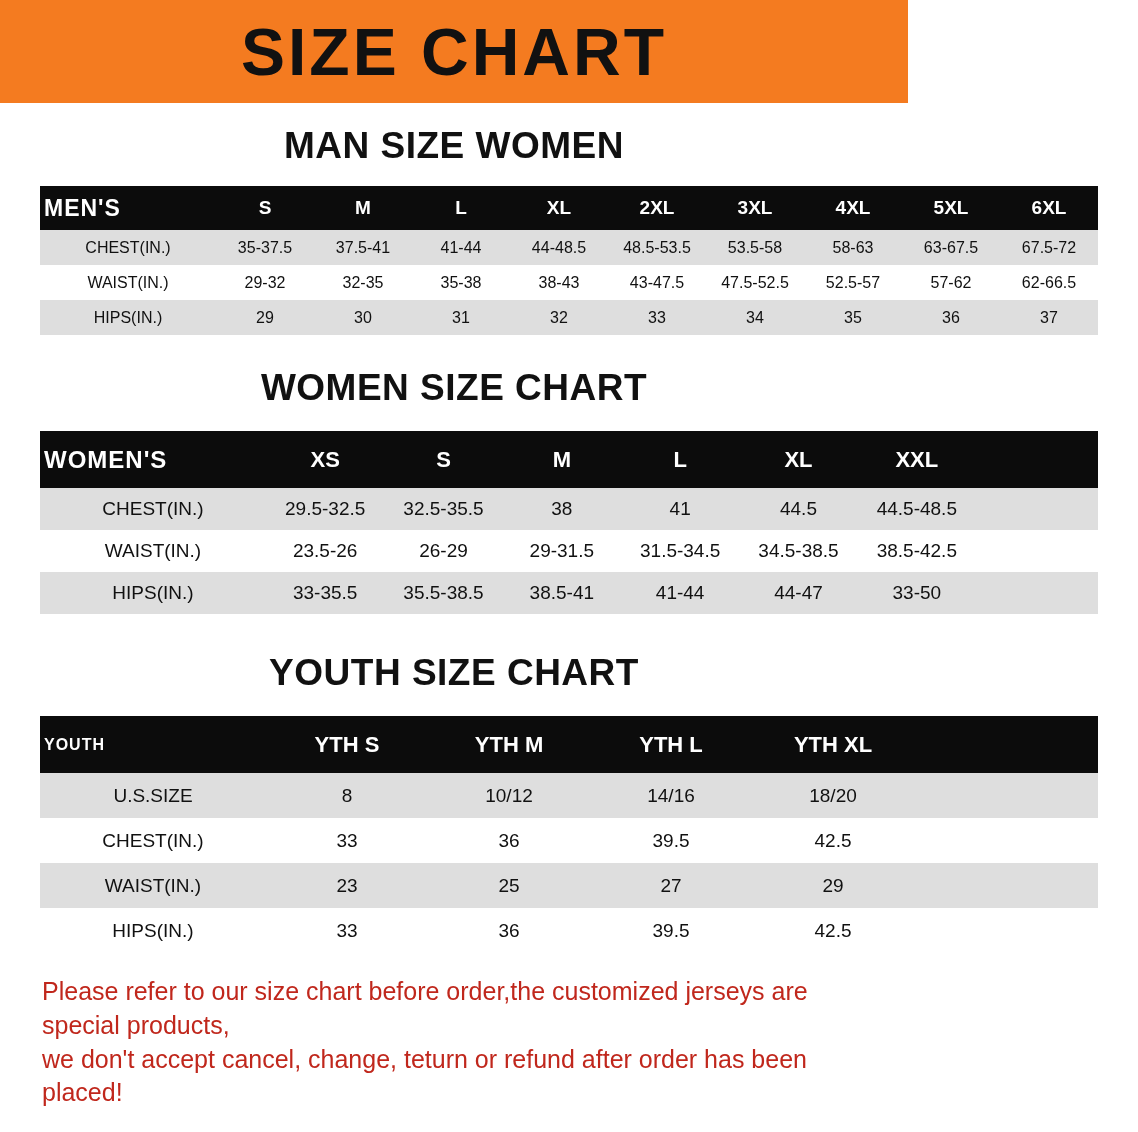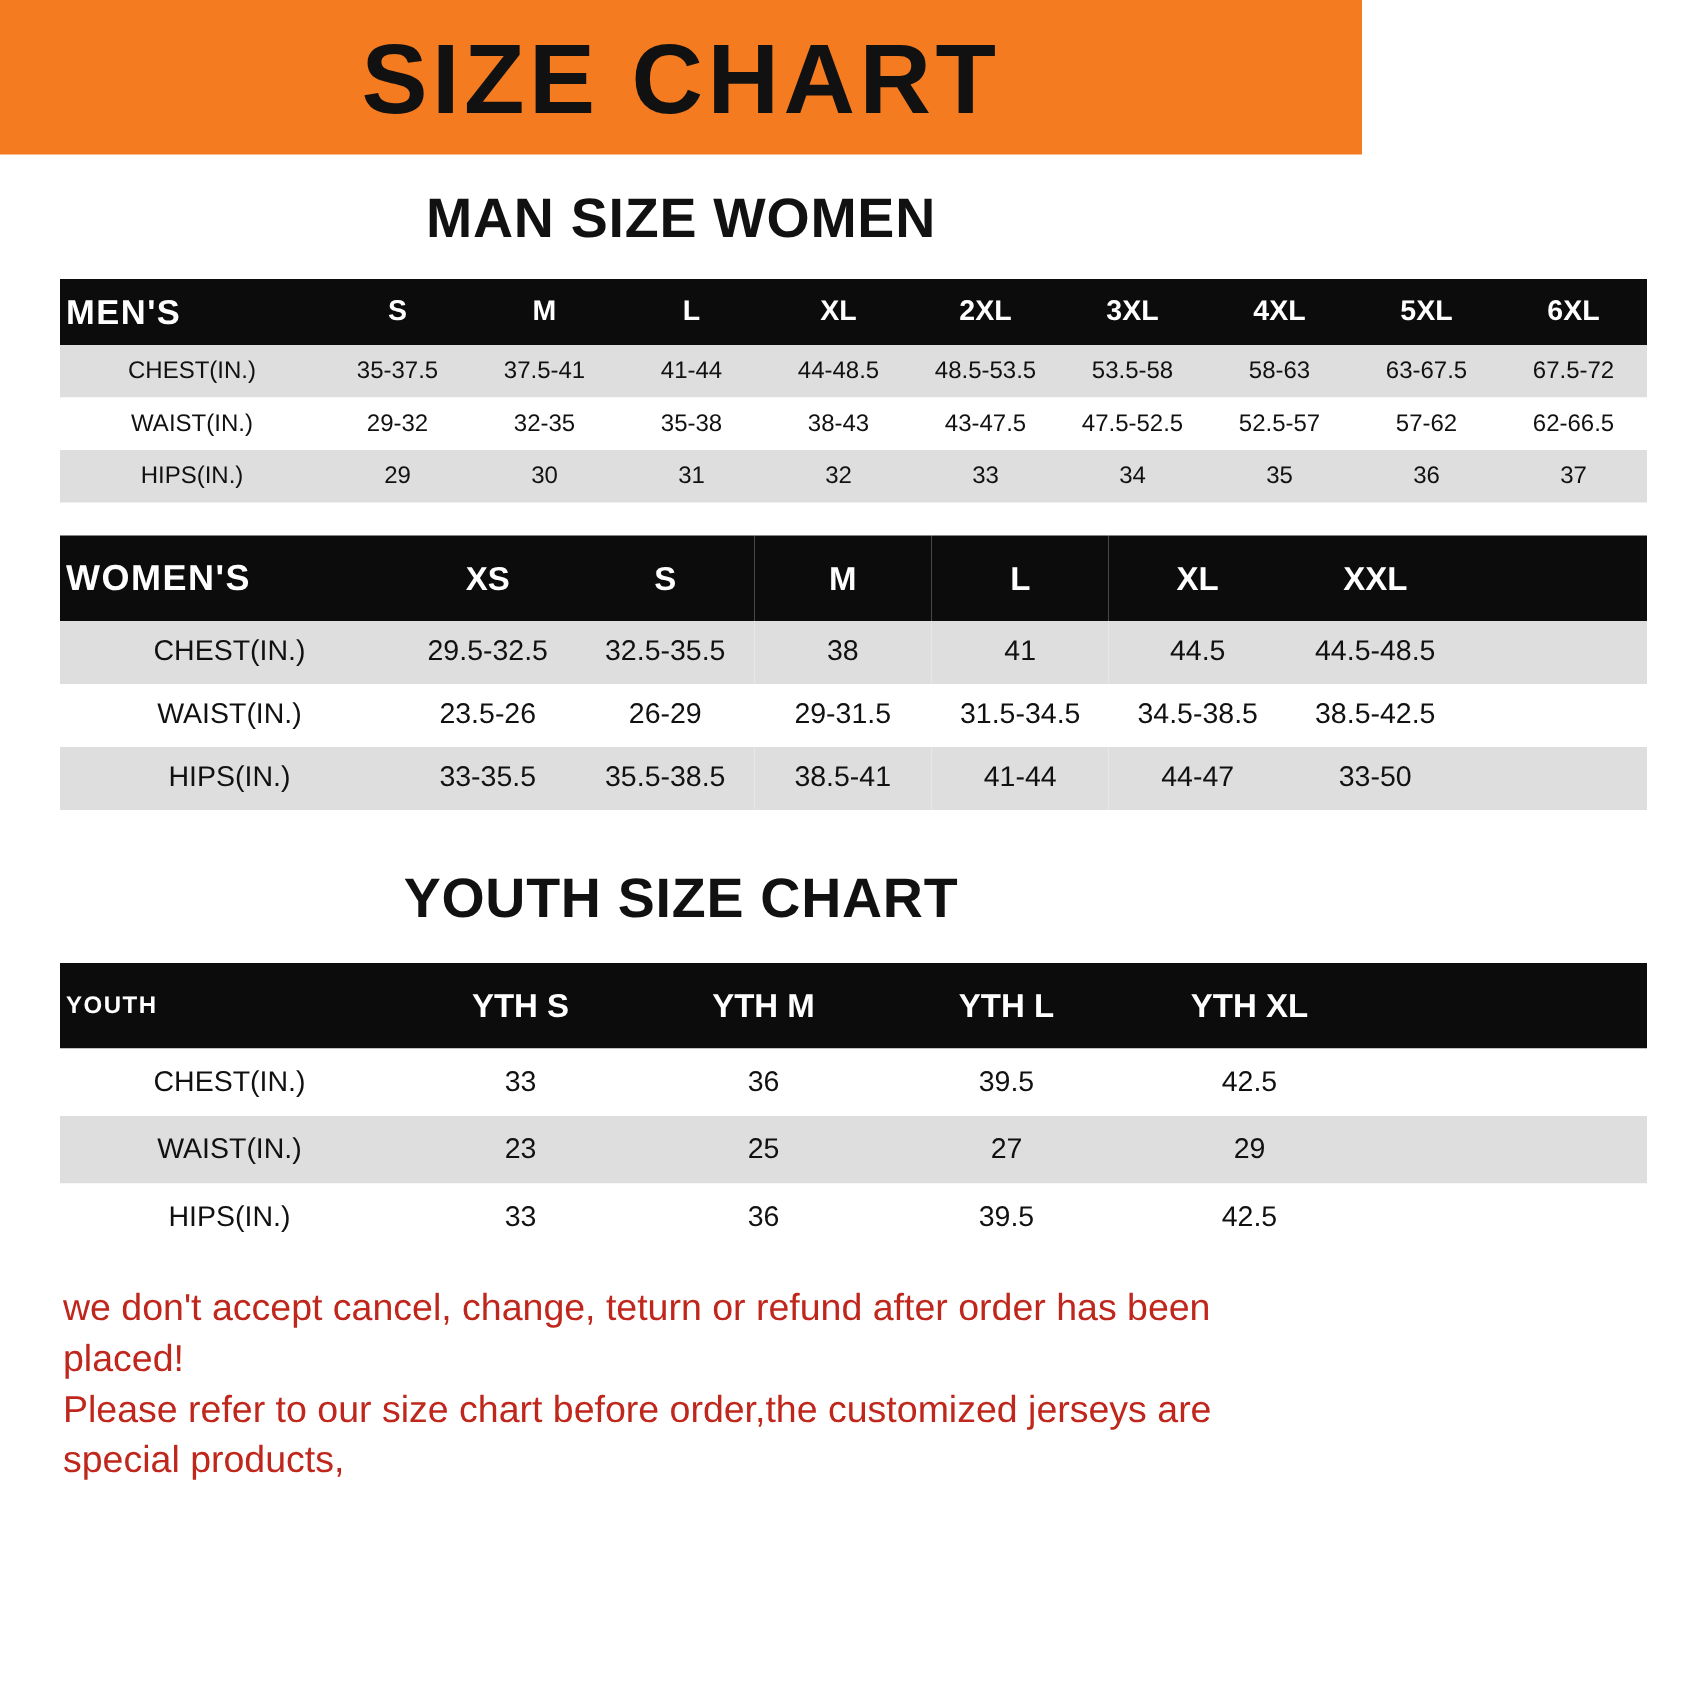--- a/index.html
+++ b/index.html
@@ -191,20 +191,21 @@
           <td>33</td>
           <td>34</td>
           <td>35</td>
           <td>36</td>
           <td>37</td>
         </tr>
       </tbody>
     </table>
   </div>
 
+  <div class="section-title title-women">WOMEN SIZE CHART</div>
   <div class="table-wrap">
     <table class="size-table" id="women-table">
       <thead>
         <tr>
           <th class="corner" style="width:222px">WOMEN'S</th>
           <th>XS</th>
           <th>S</th>
           <th>M</th>
           <th>L</th>
           <th>XL</th>
@@ -254,20 +255,28 @@
         <tr>
           <th class="corner" style="width:222px">YOUTH</th>
           <th>YTH S</th>
           <th>YTH M</th>
           <th>YTH L</th>
           <th>YTH XL</th>
           <th style="width:184px"></th>
         </tr>
       </thead>
       <tbody>
+        <tr class="row-shade">
+          <td class="rowlabel">U.S.SIZE</td>
+          <td>8</td>
+          <td>10/12</td>
+          <td>14/16</td>
+          <td>18/20</td>
+          <td></td>
+        </tr>
         <tr class="row-light">
           <td class="rowlabel">CHEST(IN.)</td>
           <td>33</td>
           <td>36</td>
           <td>39.5</td>
           <td>42.5</td>
           <td></td>
         </tr>
         <tr class="row-shade">
           <td class="rowlabel">WAIST(IN.)</td>
@@ -283,17 +292,17 @@
           <td>36</td>
           <td>39.5</td>
           <td>42.5</td>
           <td></td>
         </tr>
       </tbody>
     </table>
   </div>
 
   <div class="note">
+    <span class="note-line">Please refer to our size chart before order,the customized jerseys are special products,</span>
     <span class="note-line">we don't accept cancel, change, teturn or refund after order has been placed!</span>
-    <span class="note-line">Please refer to our size chart before order,the customized jerseys are special products,</span>
   </div>
 
 </div>
 
 </body></html>

